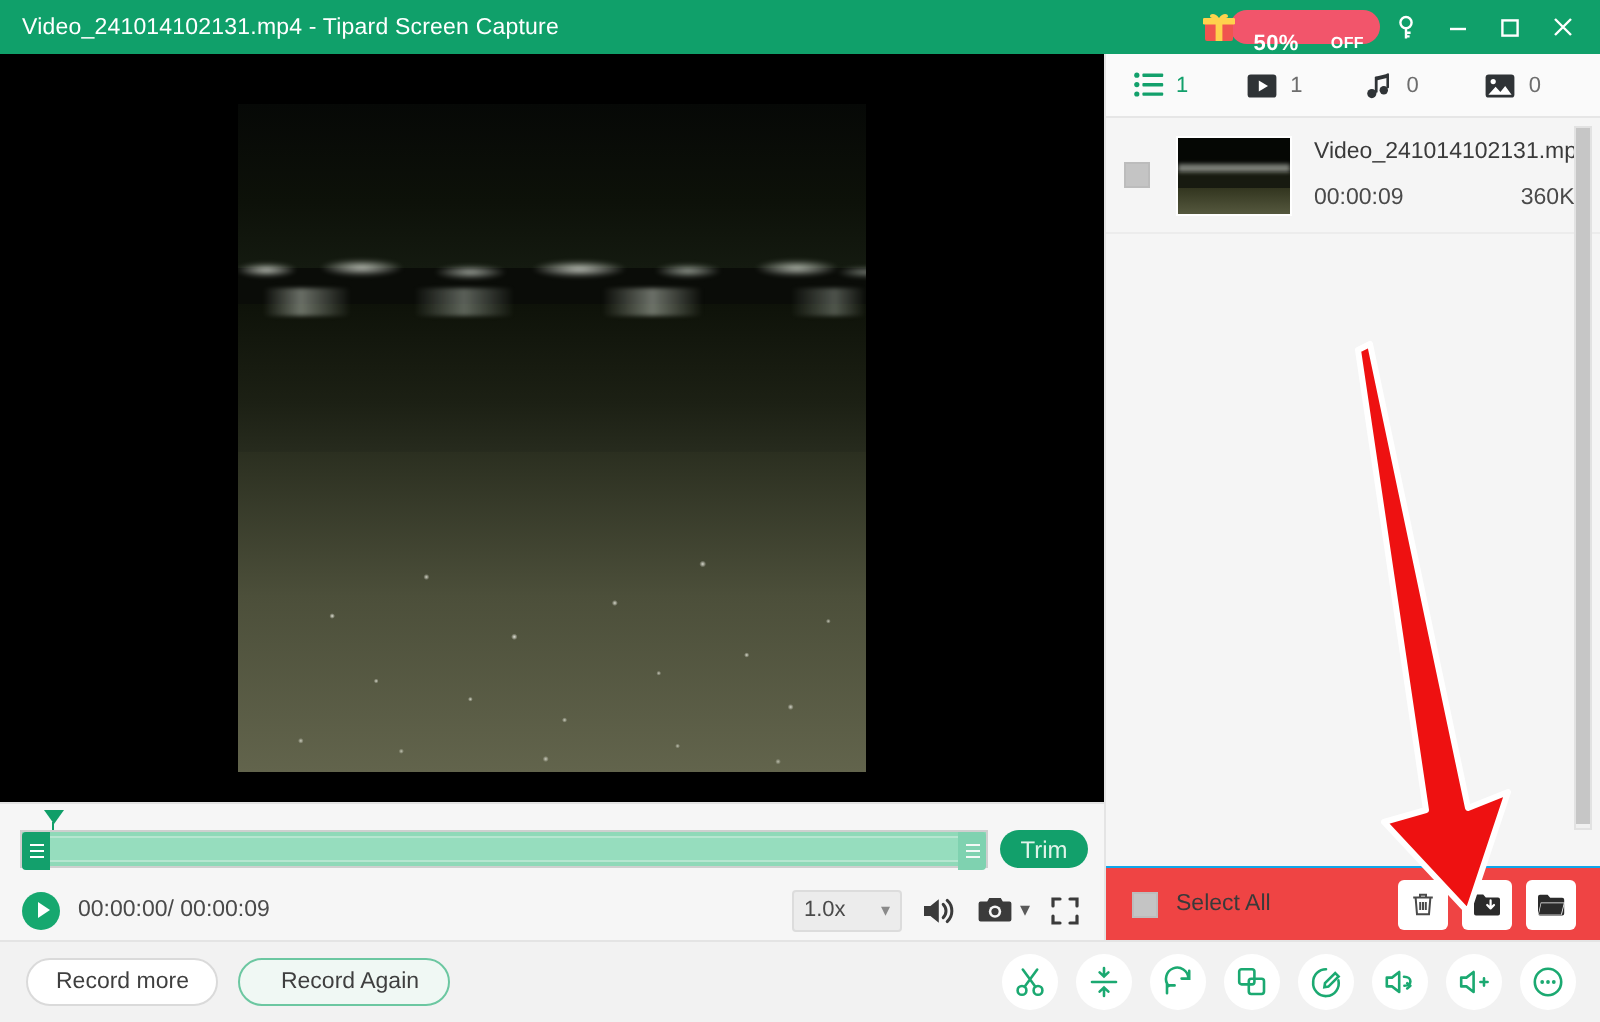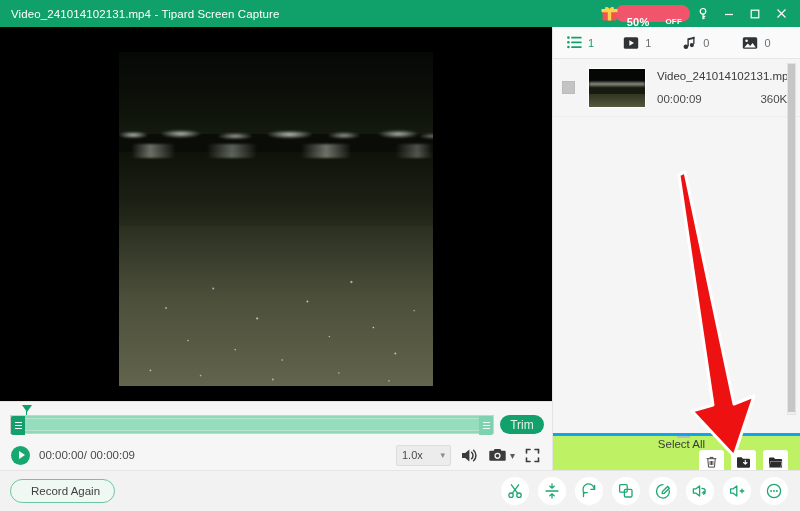--- a/index.html
+++ b/index.html
@@ -297,23 +297,23 @@
   }
   .scrollthumb {
     position: absolute; left: 0; top: 0;
     width: 7px; height: 348px;
     background: #c6c6c6;
   }
 
   .selectbar {
     position: absolute; left: 0; bottom: 0;
     width: 248px; height: 37px;
-    background: #bef264;
-    border-top: 3px solid #0ea5e9;
-    display: flex; align-items: center; flex-direction: column;
+    background: #ef4444;
+    border-top: 1px solid #0ea5e9;
+    display: flex; align-items: center;
   }
   .sa-chk {
     width: 13px; height: 13px;
     background: #c4c4c4; border: 1px solid #bcbcbc;
     margin-left: 13px;
   }
   .sa-label { font-size: 11.5px; color: #3a3a3a; margin-left: 9px; }
   .sb-actions { margin-left: auto; display: flex; gap: 7px; padding-right: 13px; }
   .sb-btn {
     width: 25px; height: 25px;
@@ -551,20 +551,21 @@
             <path d="M1 3.4a1 1 0 011-1h3.8l1.3 1.5h6a1 1 0 011 1v6.8a1 1 0 01-1 1H2a1 1 0 01-1-1z"></path>
             <path d="M2.4 6.2h12l-1.5 6.2H1z" fill="#ffffff"></path>
             <path d="M2.6 6.6h11.3l-1.4 5.6H1.4z" fill="#2b2b2b"></path>
           </svg>
         </div>
       </div>
     </div>
   </div>
 
   <div class="bottombar">
+    <div class="pill-btn more">Record more</div>
     <div class="pill-btn again">Record Again</div>
 
     <div class="tool-row">
 
       <div class="tool-btn">
         <svg width="18" height="18" viewBox="0 0 18 18" fill="none" stroke="#1ba971" stroke-width="1.3" stroke-linecap="round">
           <circle cx="5" cy="13.2" r="2.2"></circle>
             <circle cx="13" cy="13.2" r="2.2"></circle>
           <path d="M6.3 11.4L12.6 2.8M11.7 11.4L5.4 2.8"></path>
         </svg>

